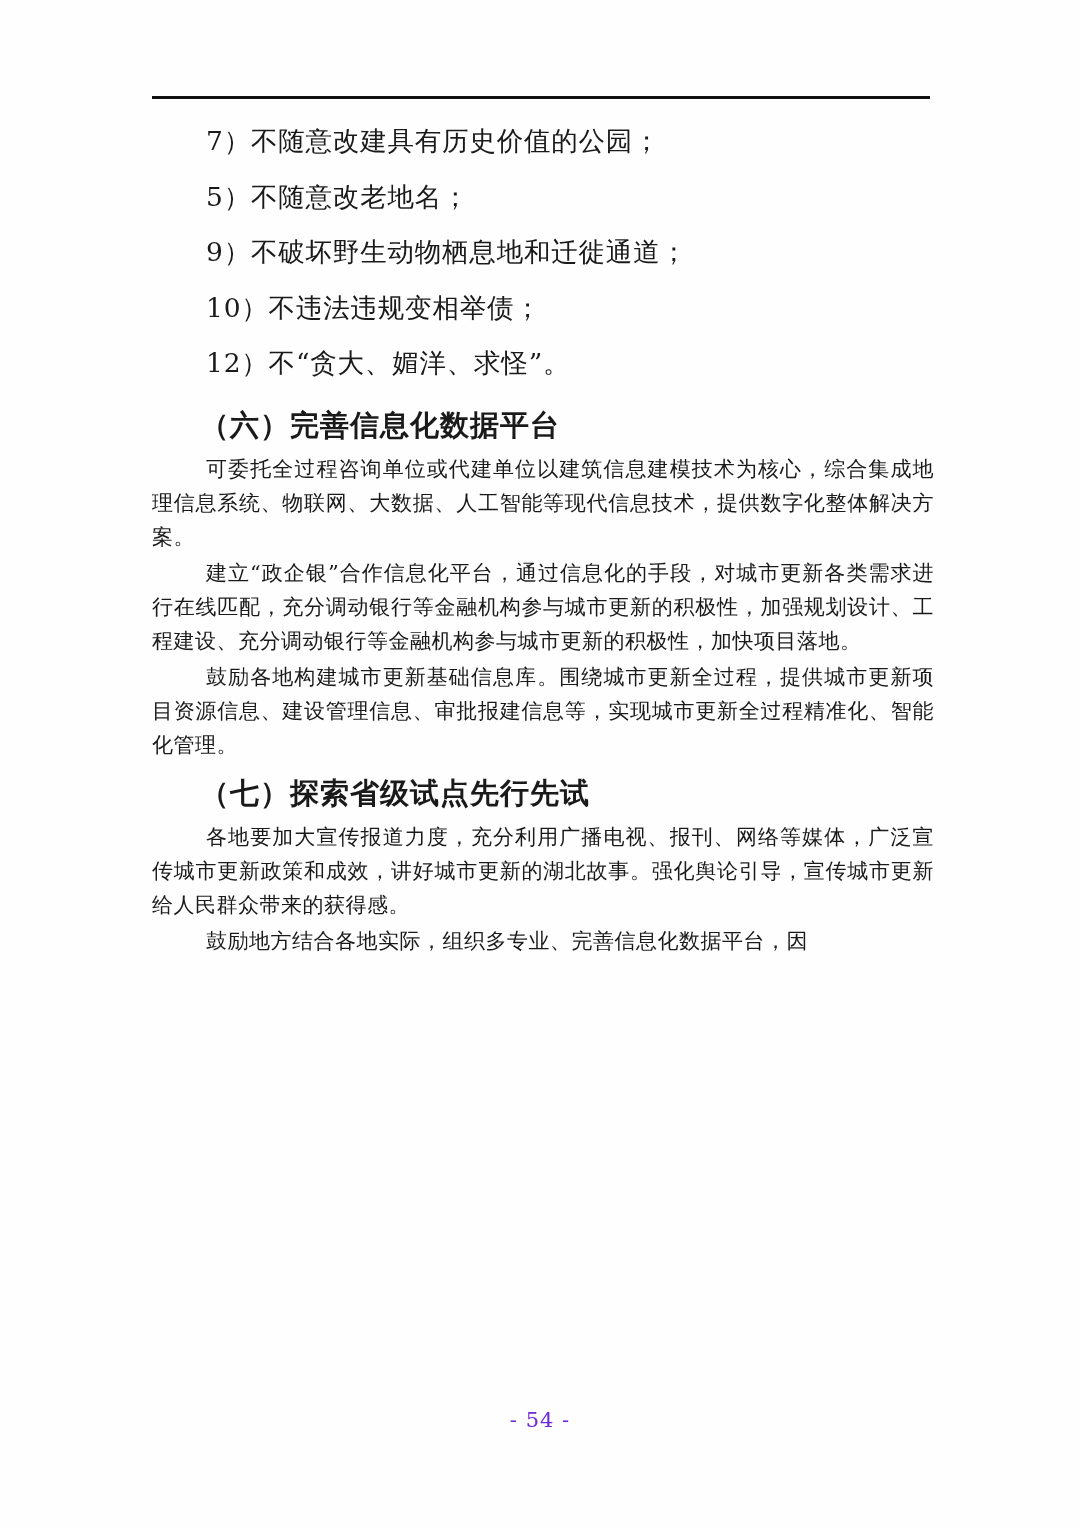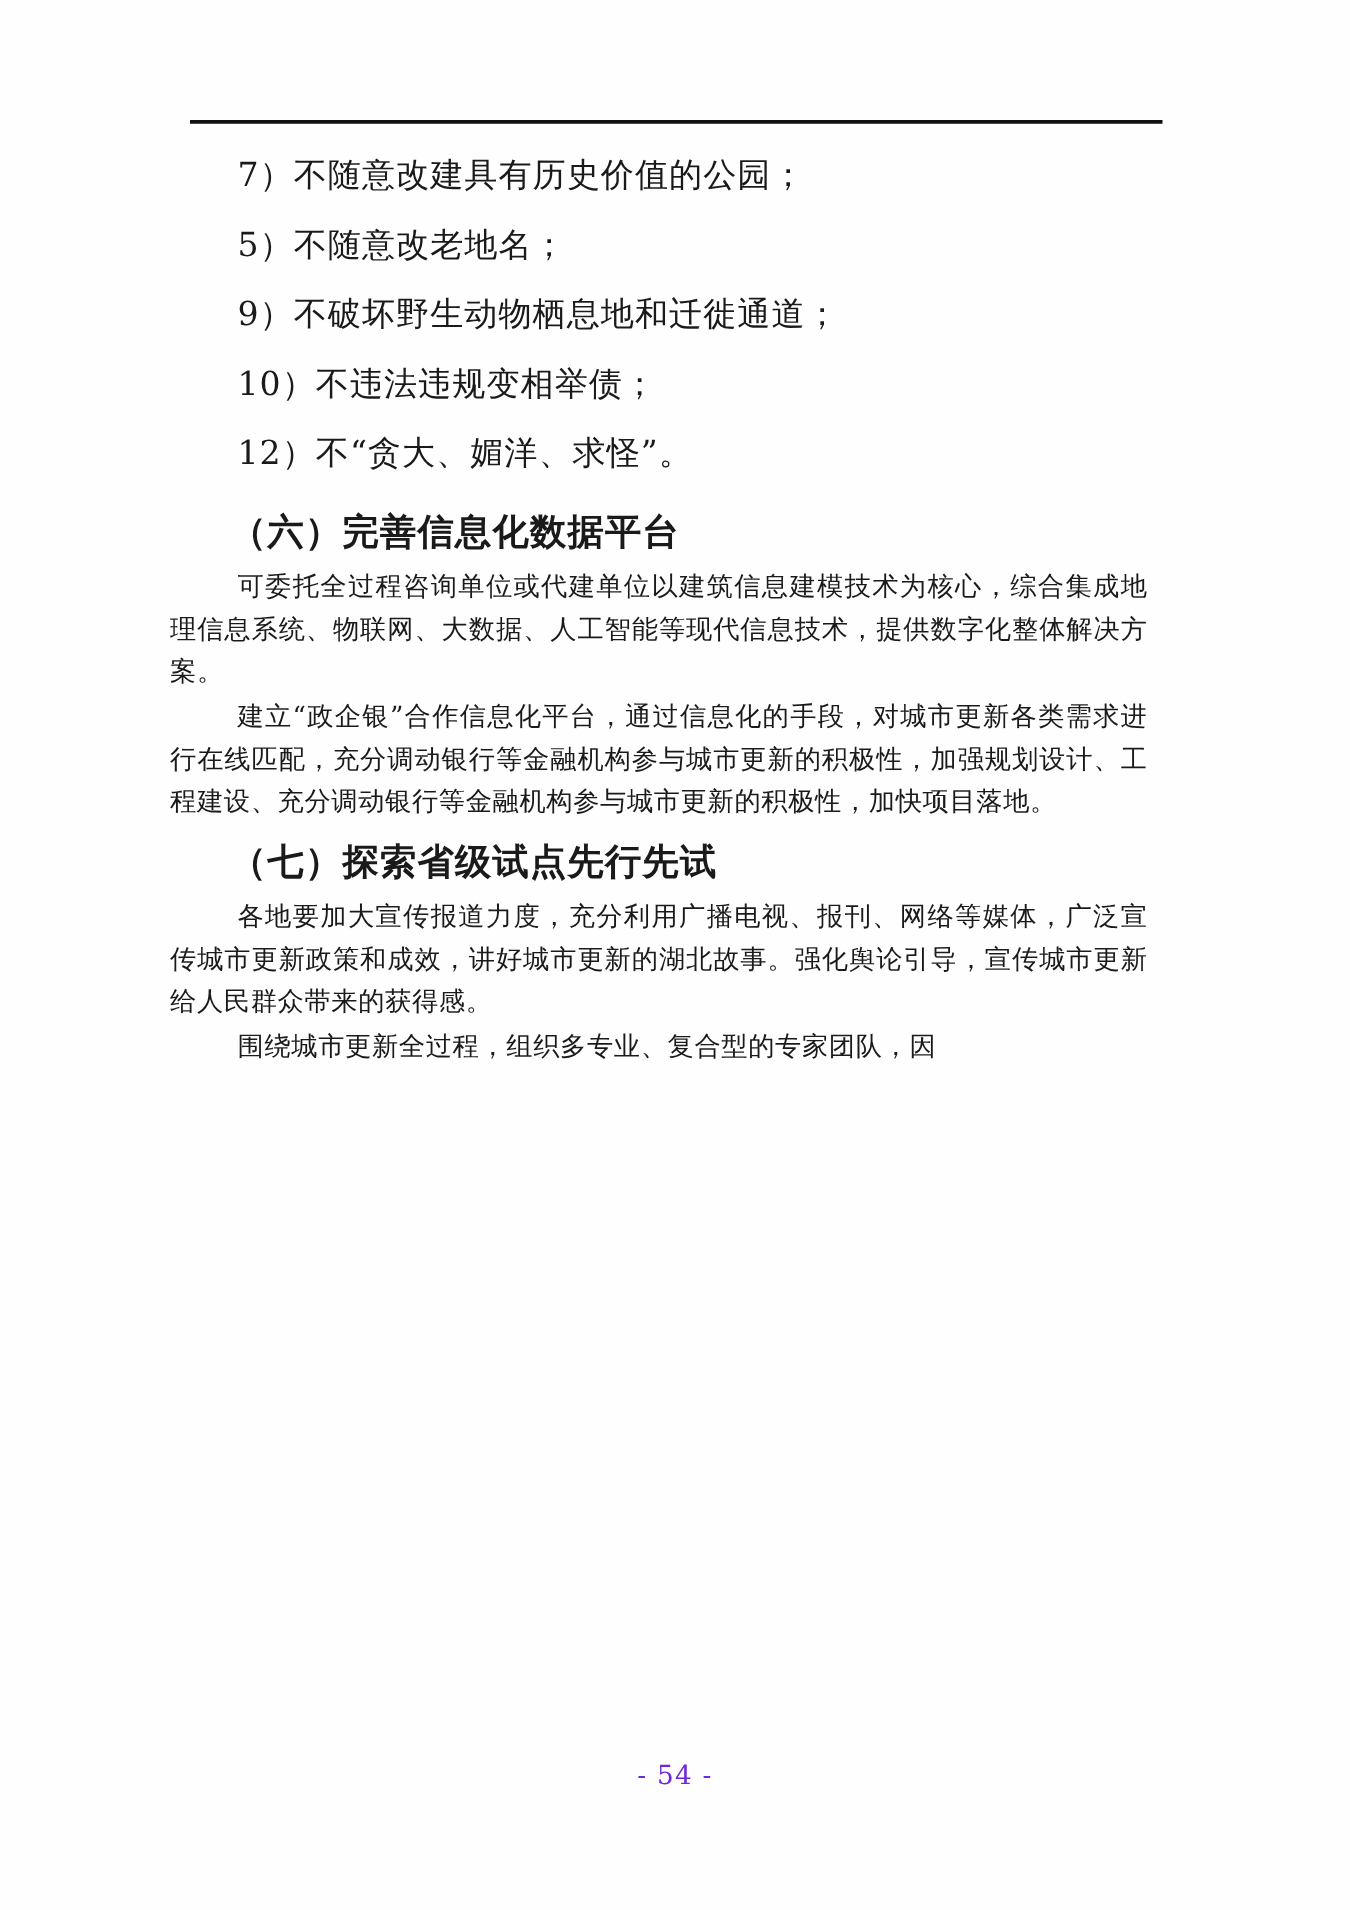--- a/index.html
+++ b/index.html
@@ -24,21 +24,21 @@
     position: absolute;
     top: 96px;
     left: 152px;
     width: 778px;
     height: 3px;
     background: #111;
   }
   .content {
     position: absolute;
     top: 122px;
-    left: 136px;
+    left: 152px;
     width: 782px;
   }
   .list-item {
     font-size: 26.5px;
     line-height: 1.0;
     margin: 0 0 29px 0;
     padding-left: 54px;
     letter-spacing: 0.8px;
     white-space: nowrap;
   }
@@ -89,22 +89,23 @@
 
     <div class="list-item">7）不随意改建具有历史价值的公园；</div>
     <div class="list-item">5）不随意改老地名；</div>
     <div class="list-item">9）不破坏野生动物栖息地和迁徙通道；</div>
     <div class="list-item">10）不违法违规变相举债；</div>
     <div class="list-item">12）不“贪大、媚洋、求怪”。</div>
 
     <div class="heading">（六）完善信息化数据平台</div>
     <p class="para">可委托全过程咨询单位或代建单位以建筑信息建模技术为核心，综合集成地理信息系统、物联网、大数据、人工智能等现代信息技术，提供数字化整体解决方案。</p>
     <p class="para">建立“政企银”合作信息化平台，通过信息化的手段，对城市更新各类需求进行在线匹配，充分调动银行等金融机构参与城市更新的积极性，加强规划设计、工程建设、充分调动银行等金融机构参与城市更新的积极性，加快项目落地。</p>
+    <p class="para">鼓励各地构建城市更新基础信息库。围绕城市更新全过程，提供城市更新项目资源信息、建设管理信息、审批报建信息等，实现城市更新全过程精准化、智能化管理。</p>
 
     <div class="heading">（七）探索省级试点先行先试</div>
     <p class="para">各地要加大宣传报道力度，充分利用广播电视、报刊、网络等媒体，广泛宣传城市更新政策和成效，讲好城市更新的湖北故事。强化舆论引导，宣传城市更新给人民群众带来的获得感。</p>
-    <p class="para tight">围绕城市更新全过程，组织多专业、复合型的专家团队，因</p>
+    <p class="para tight">鼓励地方结合各地实际，组织多专业、完善信息化数据平台，因</p>
 
   </div>
 
   <div class="footer">- 54 -</div>
 
 </div>
 
 </body></html>

